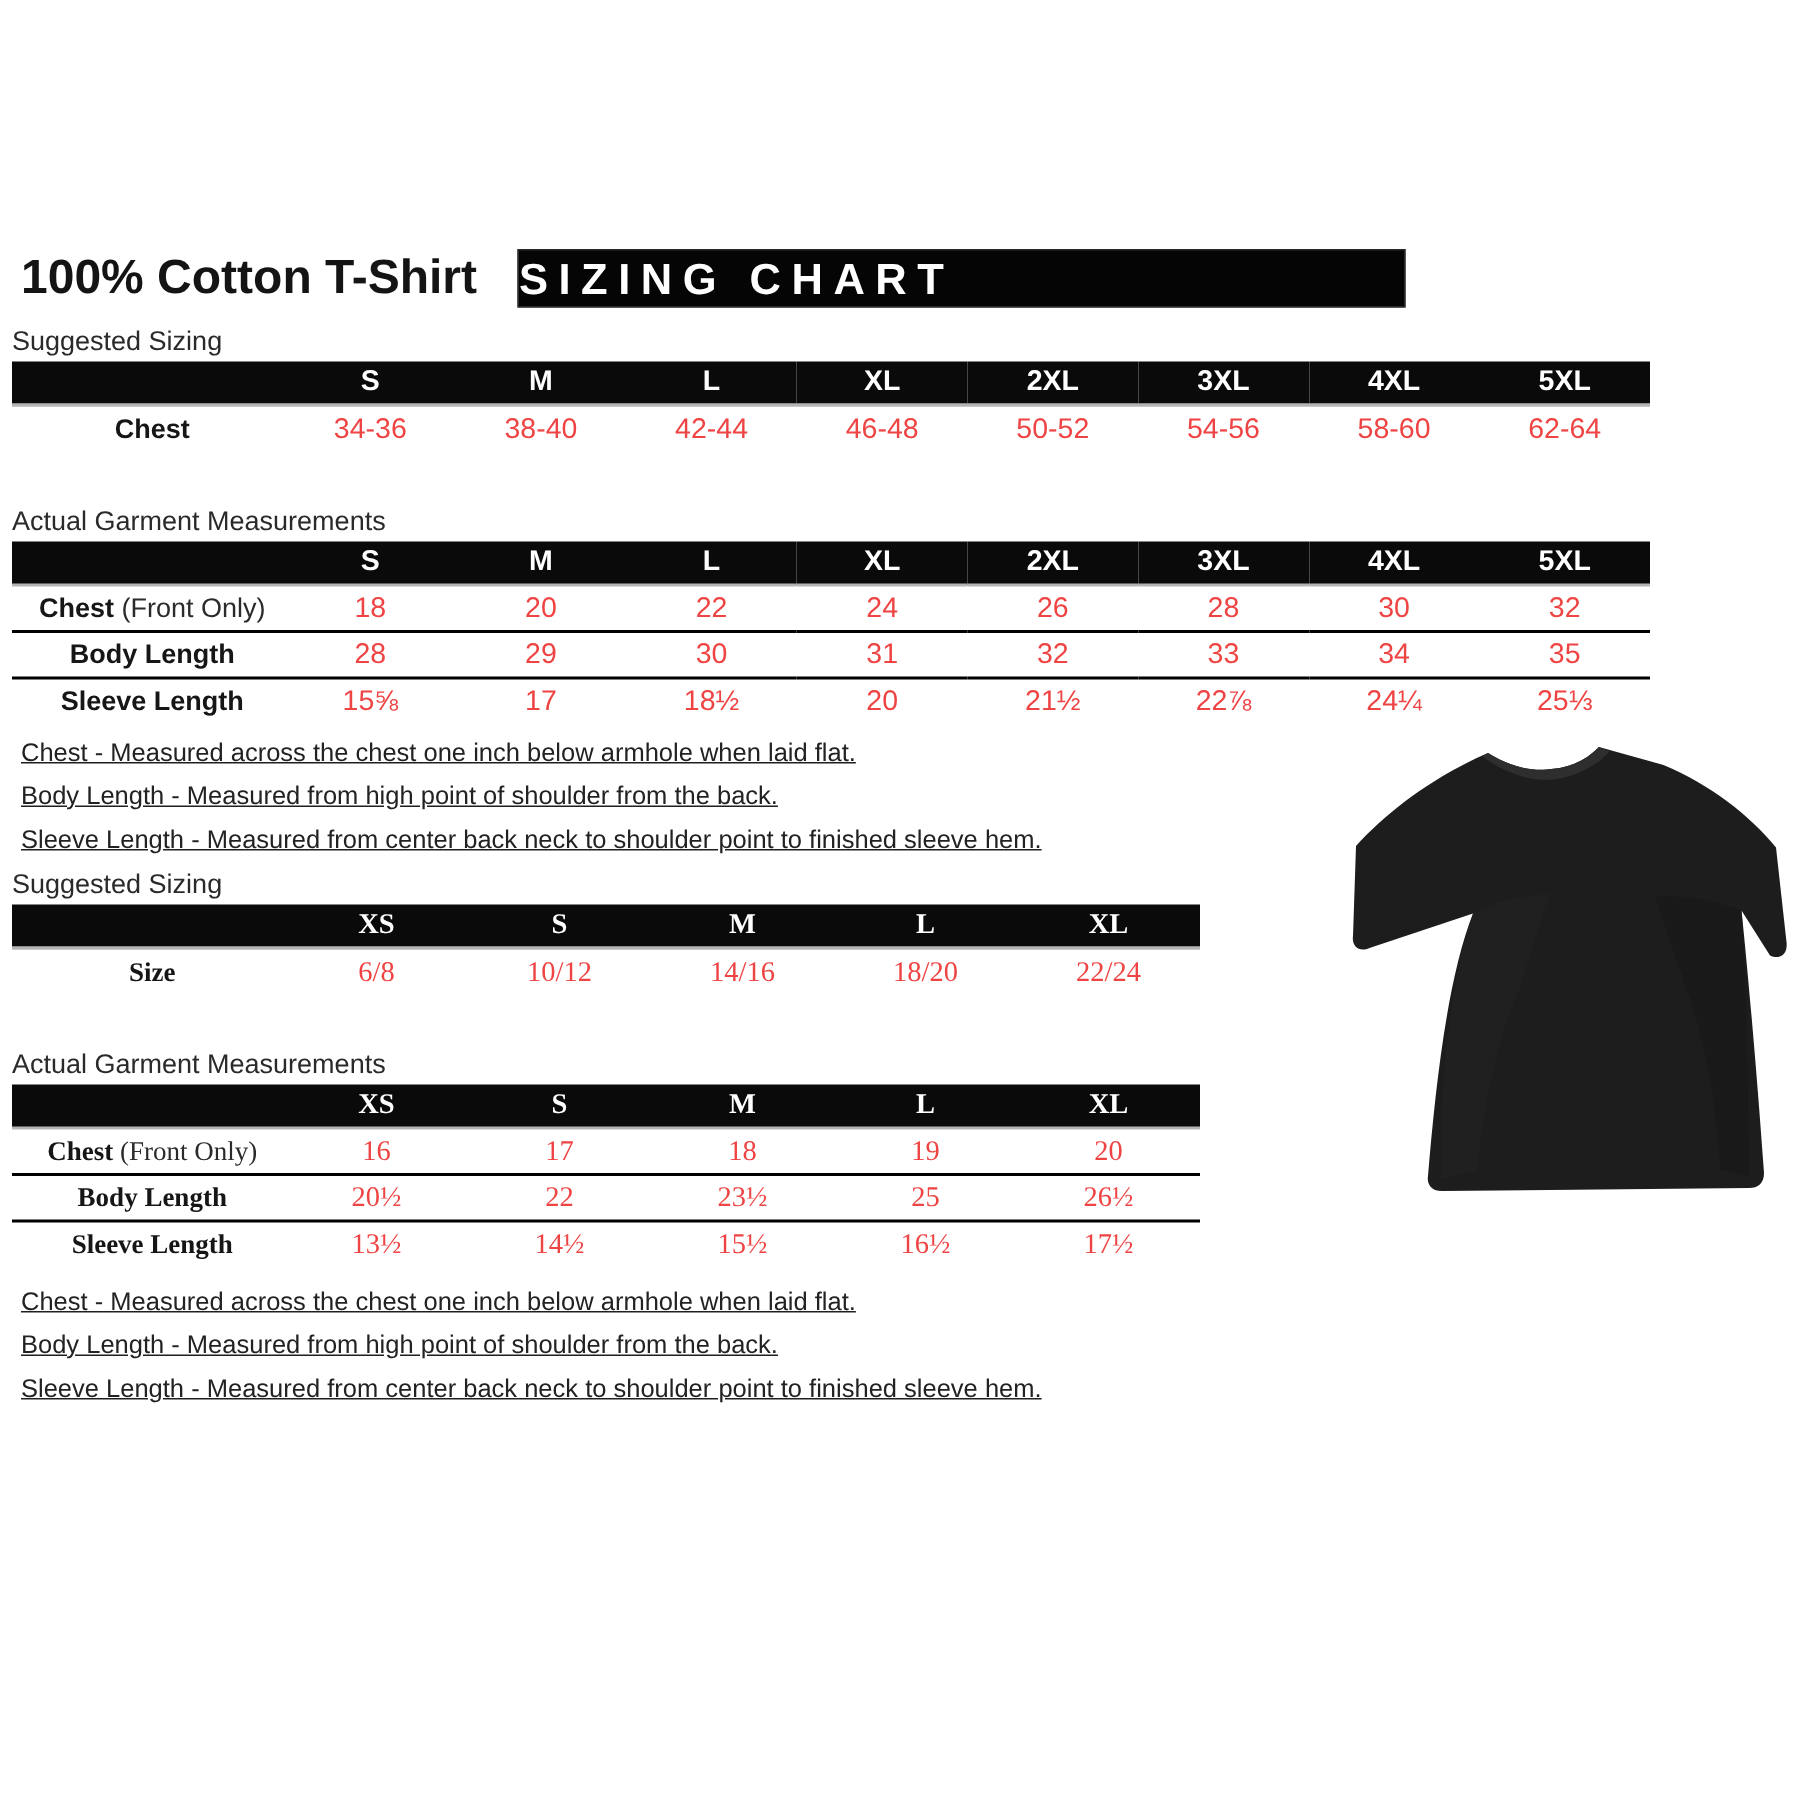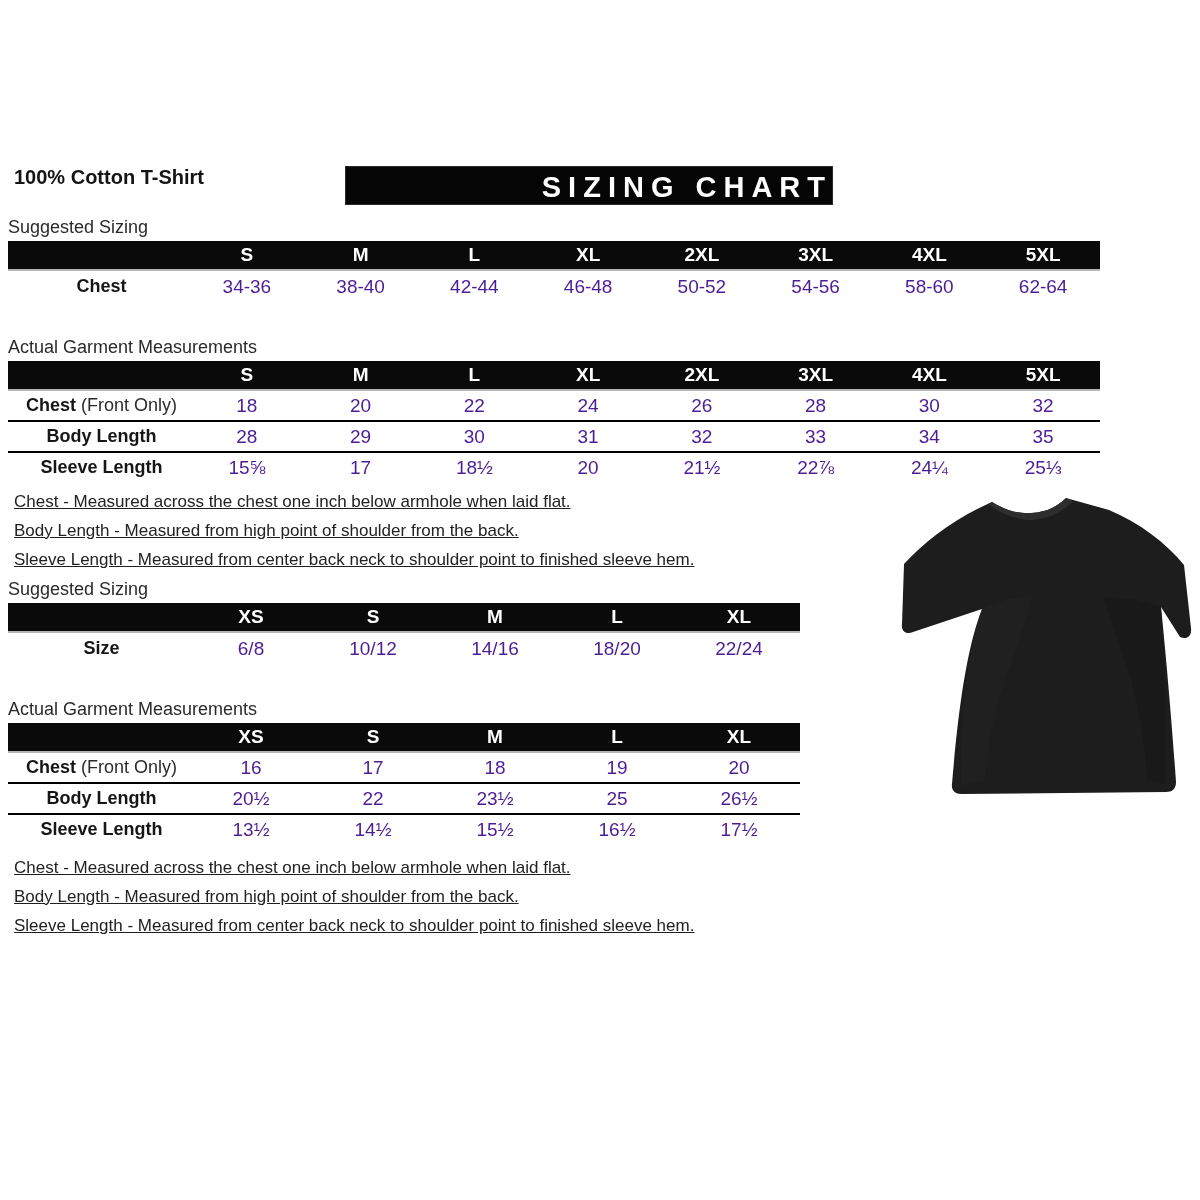--- a/index.html
+++ b/index.html
@@ -7,46 +7,46 @@
     width:1200px;height:1200px;background:#ffffff;
     font-family:"Liberation Sans", sans-serif;color:#1f1f1f;
     position:relative;overflow:hidden;
   }
   .content{position:absolute;left:8px;top:166px;width:1184px;}
 
   
   .header-row{position:relative;height:42px;margin-bottom:4px;}
   .page-title{
     position:absolute;left:6px;top:0;
-    font-size:20px;font-weight:bold;letter-spacing:0px;color:#141414;
+    font-size:32px;font-weight:bold;letter-spacing:0px;color:#141414;
     white-space:nowrap;
   }
   .banner{
-    position:absolute;left:337px;top:0;width:488px;height:39px;
-    background:#050505;color:#ffffff;text-align:right;line-height:40px;
+    position:absolute;left:337px;top:0;width:592px;height:39px;
+    background:#050505;color:#ffffff;text-align:left;line-height:40px;
     font-size:29px;font-weight:bold;letter-spacing:7px;
     border:1px solid #2a2a2a;box-sizing:border-box;
   }
 
   .section-label{font-size:18px;color:#2a2a2a;margin:9px 0 3px 0;}
 
   table.size-table{
     border-collapse:collapse;table-layout:fixed;
     margin-bottom:4px;
   }
   table.size-table.adult{width:1092px;}
-  table.size-table.youth{width:792px;}
+  table.size-table.youth{width:792px;font-family:Liberation Serif, serif;}
   table.size-table col.label-col{width:182px;}
   table.size-table thead th{
     background:#0a0a0a;color:#ffffff;font-size:19px;font-weight:bold;
     height:28px;text-align:center;padding:0;
   }
   table.size-table thead{border-bottom:2px solid #b5b5b5;}
   table.size-table td{
-    font-size:19px;text-align:center;height:31px;padding:0;color:#4c1d95;
+    font-size:19px;text-align:center;height:31px;padding:0;color:#ef4444;
   }
   table.size-table th.rowlabel{
     text-align:center;font-size:18px;padding-left:6px;font-weight:normal;
     white-space:nowrap;
   }
   table.size-table th.rowlabel .lbl{font-weight:bold;color:#161616;}
   table.size-table th.rowlabel .sfx{font-weight:normal;color:#2b2b2b;}
   table.size-table.lined td, table.size-table.lined th.rowlabel{height:27px;}
   table.size-table.lined tbody tr + tr{border-top:2px solid #000000;}
 

